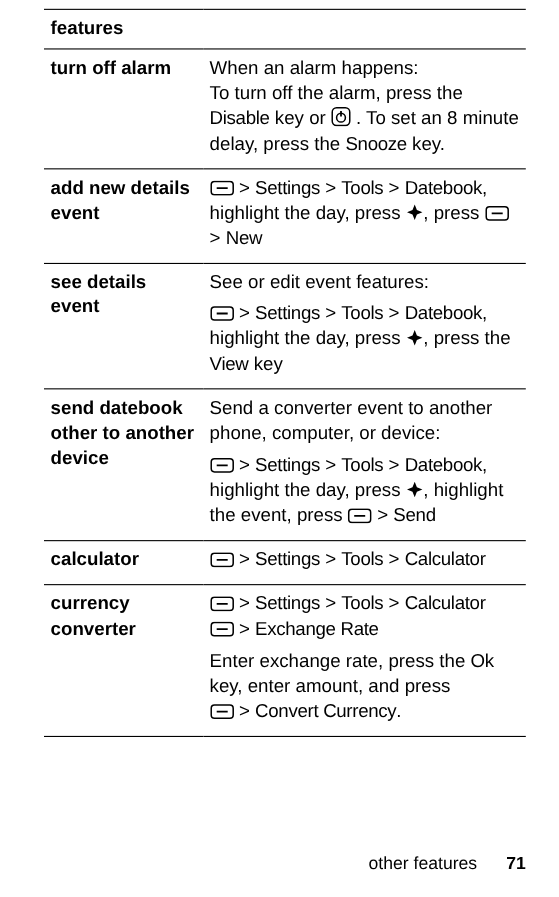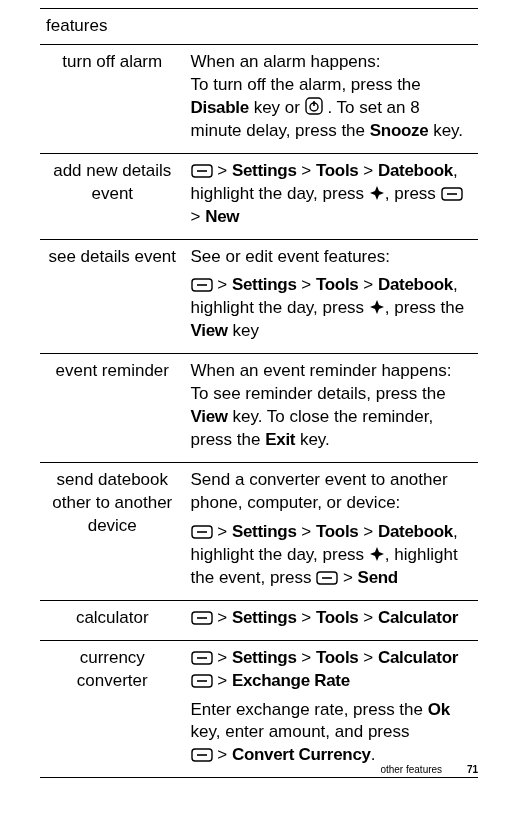--- a/index.html
+++ b/index.html
@@ -27,39 +27,38 @@
     vertical-align: top;
     font-size: 17px;
     line-height: 1.35;
     color: #000;
   }
   tr.header td {
     padding: 6px 6px;
   }
   .col-feature {
     width: 33%;
-    font-weight: normal;
-    text-align: center;
+    font-weight: bold;
   }
   .col-desc {
     width: 67%;
   }
-  .bold { font-weight: normal; }
-  .cond { font-family: "Arial Narrow", Arial, sans-serif; font-stretch: condensed; font-weight: bold; letter-spacing: -0.3px; }
+  .bold { font-weight: bold; }
+  .cond { font-family: "Arial Narrow", Arial, sans-serif; font-stretch: condensed; font-weight: normal; letter-spacing: -0.3px; }
   .icon {
     display: inline-block;
     vertical-align: -2px;
   }
   .icon svg { display: block; }
   .block { display: block; margin-top: 6px; }
   .footer {
     position: absolute;
-    bottom: 40px;
+    bottom: 20px;
     right: 30px;
-    font-size: 10px;
+    font-size: 16px;
   }
   .footer .pnum { font-weight: bold; margin-left: 22px; }
 </style>
 </head>
 <body>
 
 <div class="page">
   <table>
     <tbody>
         <tr class="header">
@@ -90,24 +89,20 @@
         <tr>
           <td class="col-feature">see details event</td>
           <td class="col-desc"><span>See or edit event features:</span><span class="block"></span><span><span class="icon"><svg width="22" height="14">
                   <rect x="1" y="1" width="20" height="12" rx="3" ry="3" fill="none" stroke="#000" stroke-width="1.4"></rect>
                   <line x1="6" y1="7" x2="16" y2="7" stroke="#000" stroke-width="1.6"></line>
                 </svg></span> &gt; <span class="cond">Settings</span> &gt; <span class="cond">Tools</span> &gt; <span class="cond">Datebook</span>, highlight the day, press <span class="icon"><svg width="16" height="16">
                   <polygon points="8,1 10,6 15,8 10,10 8,15 6,10 1,8 6,6" fill="#000"></polygon>
                 </svg></span>, press the <span class="cond">View</span> key</span></td>
         </tr>
         <tr>
-          <td class="col-feature">event reminder</td>
-          <td class="col-desc"><span>When an event reminder happens:<br>To see reminder details, press the <span class="cond">View</span> key. To close the reminder, press the <span class="cond">Exit</span> key.</span></td>
-        </tr>
-        <tr>
           <td class="col-feature">send datebook other to another device</td>
           <td class="col-desc"><span>Send a converter event to another phone, computer, or device:</span><span class="block"></span><span><span class="icon"><svg width="22" height="14">
                   <rect x="1" y="1" width="20" height="12" rx="3" ry="3" fill="none" stroke="#000" stroke-width="1.4"></rect>
                   <line x1="6" y1="7" x2="16" y2="7" stroke="#000" stroke-width="1.6"></line>
                 </svg></span> &gt; <span class="cond">Settings</span> &gt; <span class="cond">Tools</span> &gt; <span class="cond">Datebook</span>, highlight the day, press <span class="icon"><svg width="16" height="16">
                   <polygon points="8,1 10,6 15,8 10,10 8,15 6,10 1,8 6,6" fill="#000"></polygon>
                 </svg></span>, highlight the event, press <span class="icon"><svg width="22" height="14">
                   <rect x="1" y="1" width="20" height="12" rx="3" ry="3" fill="none" stroke="#000" stroke-width="1.4"></rect>
                   <line x1="6" y1="7" x2="16" y2="7" stroke="#000" stroke-width="1.6"></line>
                 </svg></span> &gt; <span class="cond">Send</span></span></td>

